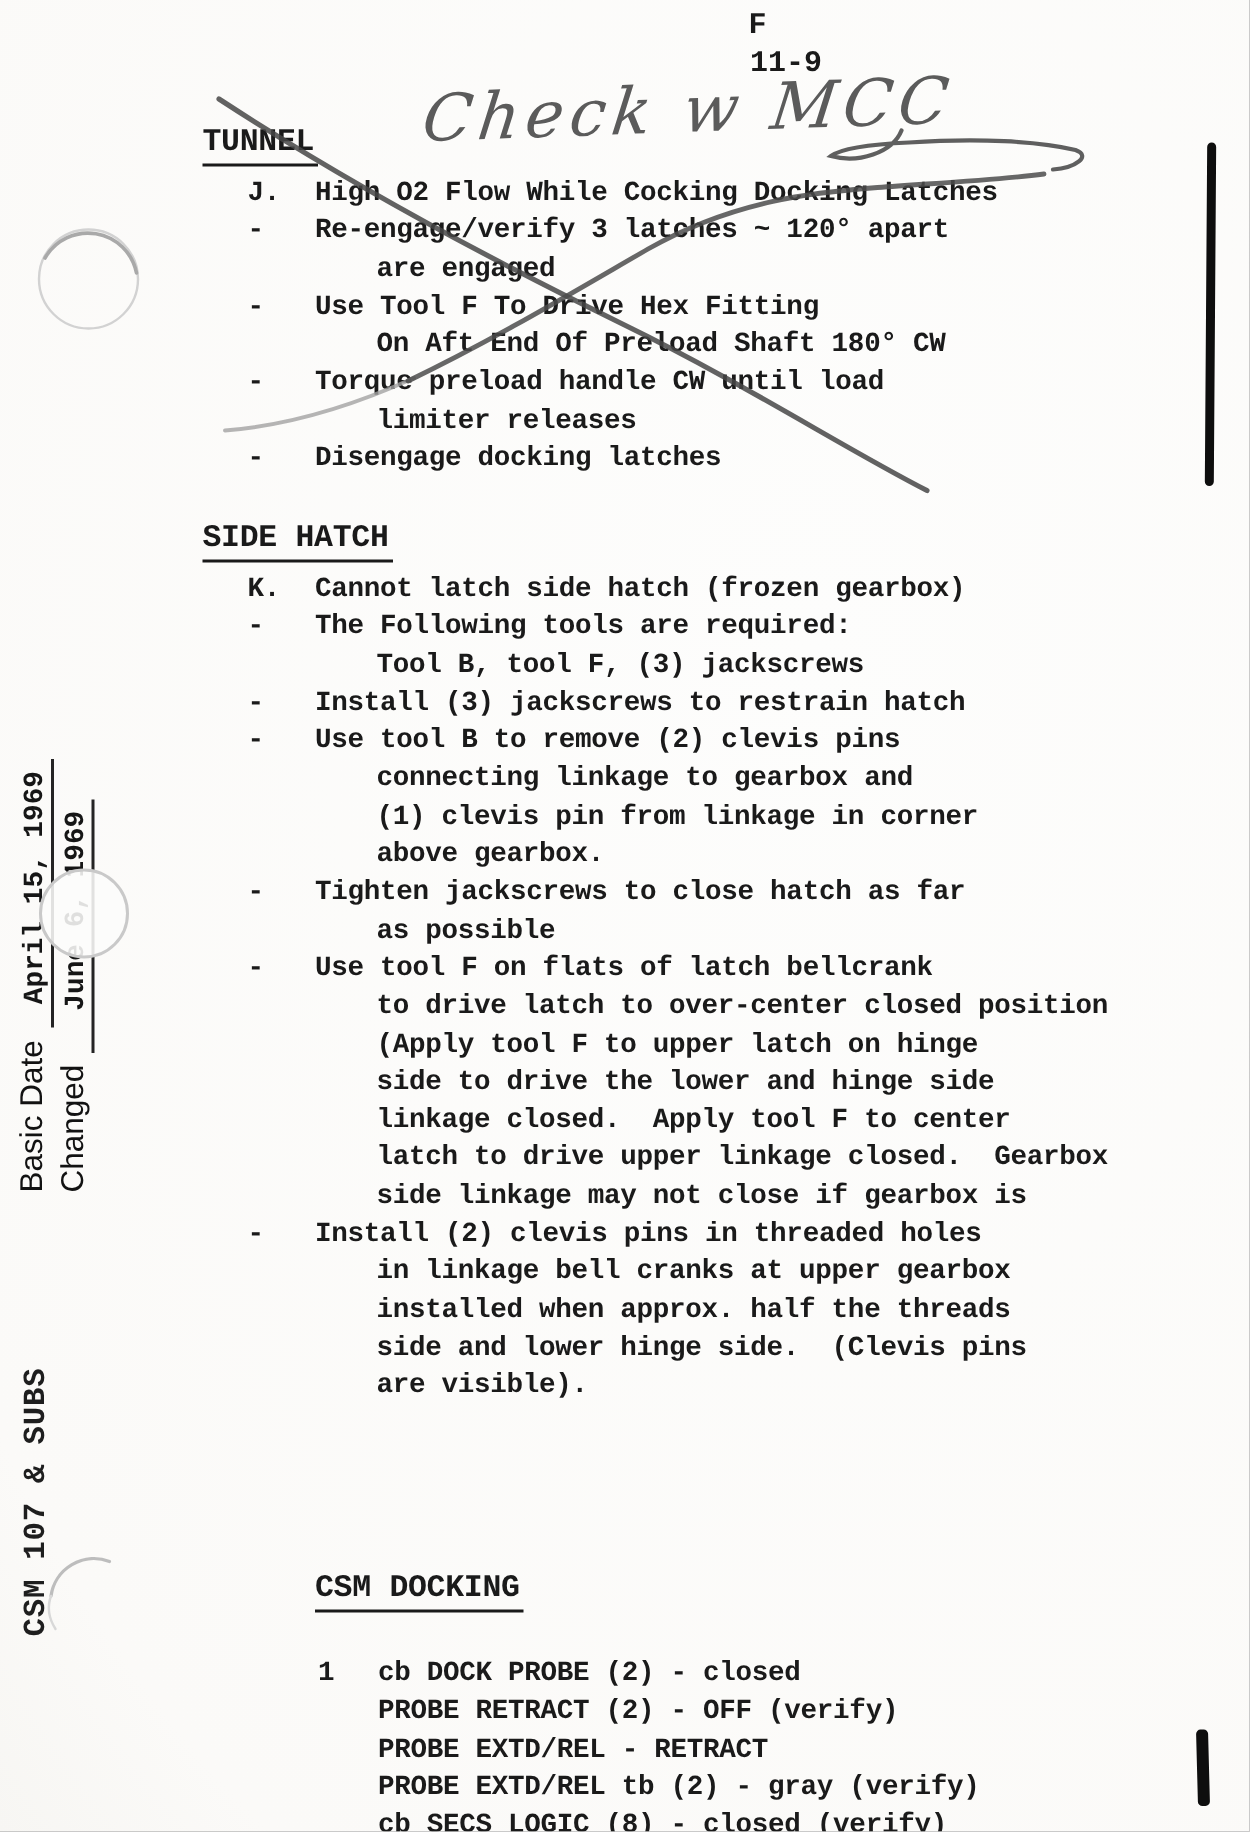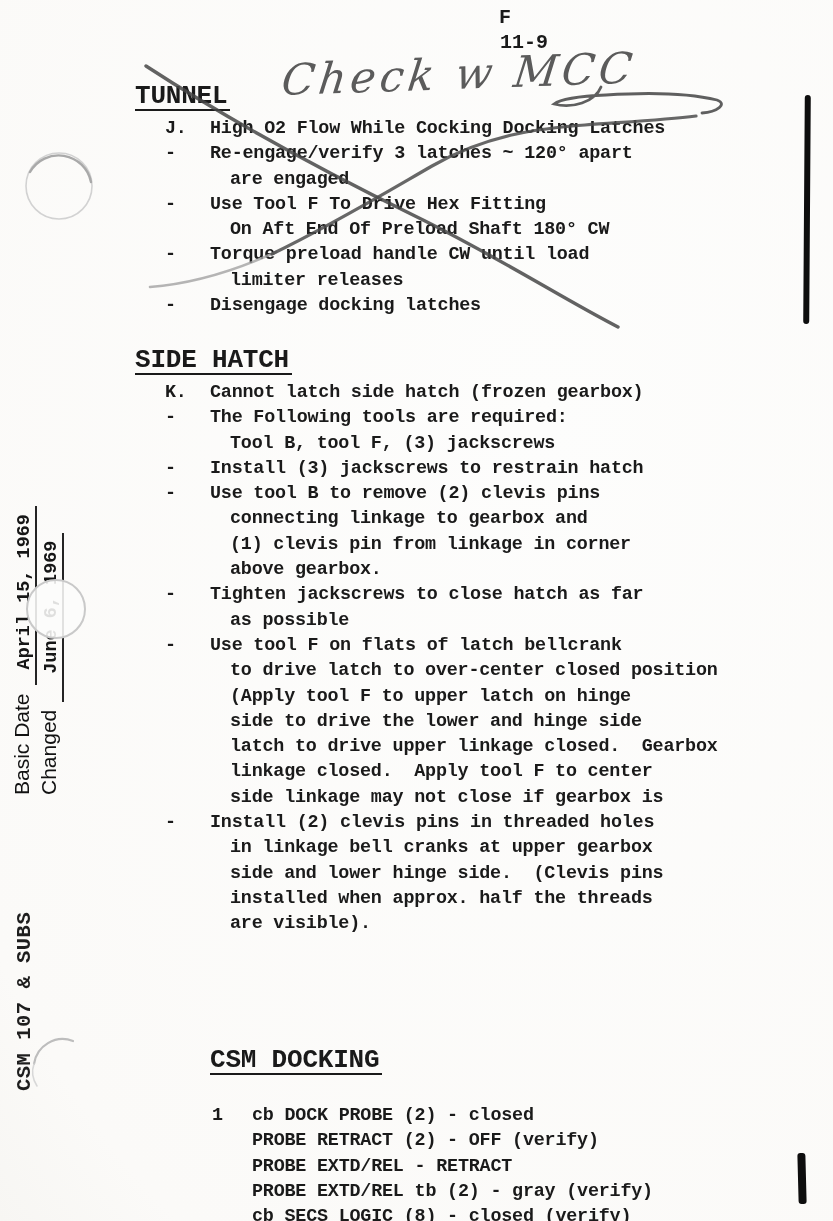--- a/index.html
+++ b/index.html
@@ -24,30 +24,30 @@
     color:#4e4e4e; transform:rotate(-2deg) skewX(-9deg); transform-origin:0 50%;
     opacity:.92;
   }
 
   
   .sec{position:absolute; font-size:18.4px; font-weight:700; letter-spacing:-0.2px;}
   .sec-0{left:135px; top:84px;}
   .sec-1{left:135px; top:336px;margin-top:12px;}
   .sec-2{left:210px; top:1048px;}
   .sec-title{
-    display:inline-block; margin:0; font-size:26px; font-weight:700;
+    display:inline-block; margin:0; font-size:21px; font-weight:700;
     border-bottom:2.5px solid #1a1a1a; padding:0 3px 1px 0; line-height:24px;
   }
   .sec-lines{position:absolute; left:0; width:660px;}
   .sec-0 .sec-lines,.sec-1 .sec-lines{top:32px;}
   .sec-2 .sec-lines{top:55px;}
   .line{position:relative; height:25.3px; line-height:25.3px;}
   .line .marker{position:absolute; left:30px; white-space:pre;}
   .line .text  {position:absolute; left:75px; white-space:pre;}
-  .line.cont .text{left:95px;text-align:right;}
+  .line.cont .text{left:116px;text-align:right;}
   .sec-2 .line .marker{left:2px;}
   .sec-2 .line .text{left:42px;}
 
   
   .margin-dates{
     position:absolute; left:9px; top:795px; width:430px;
     transform:rotate(-90deg); transform-origin:0 0; white-space:nowrap;
   }
   .mline{height:27px; line-height:26px;}
   .mlabel{font-family:"Liberation Sans","DejaVu Sans",sans-serif; font-size:21px; font-weight:500; color:#121212;}
@@ -174,40 +174,40 @@
         <div class="line cont">
           <span class="text">to drive latch to over-center closed position</span>
         </div>
         <div class="line cont">
           <span class="text">(Apply tool F to upper latch on hinge</span>
         </div>
         <div class="line cont">
           <span class="text">side to drive the lower and hinge side</span>
         </div>
         <div class="line cont">
+          <span class="text">linkage closed.  Apply tool F to center</span>
+        </div>
+        <div class="line cont">
           <span class="text">latch to drive upper linkage closed.  Gearbox</span>
         </div>
         <div class="line cont">
-          <span class="text">linkage closed.  Apply tool F to center</span>
-        </div>
-        <div class="line cont">
           <span class="text">side linkage may not close if gearbox is</span>
         </div>
         <div class="line">
           <span class="marker">-</span>
           <span class="text">Install (2) clevis pins in threaded holes</span>
         </div>
         <div class="line cont">
           <span class="text">in linkage bell cranks at upper gearbox</span>
         </div>
         <div class="line cont">
+          <span class="text">installed when approx. half the threads</span>
+        </div>
+        <div class="line cont">
           <span class="text">side and lower hinge side.  (Clevis pins</span>
-        </div>
-        <div class="line cont">
-          <span class="text">installed when approx. half the threads</span>
         </div>
         <div class="line cont">
           <span class="text">are visible).</span>
         </div>
       </div>
   </section>
 
   <section class="sec sec-2">
     <h2 class="sec-title">CSM DOCKING</h2>
     <div class="sec-lines">

